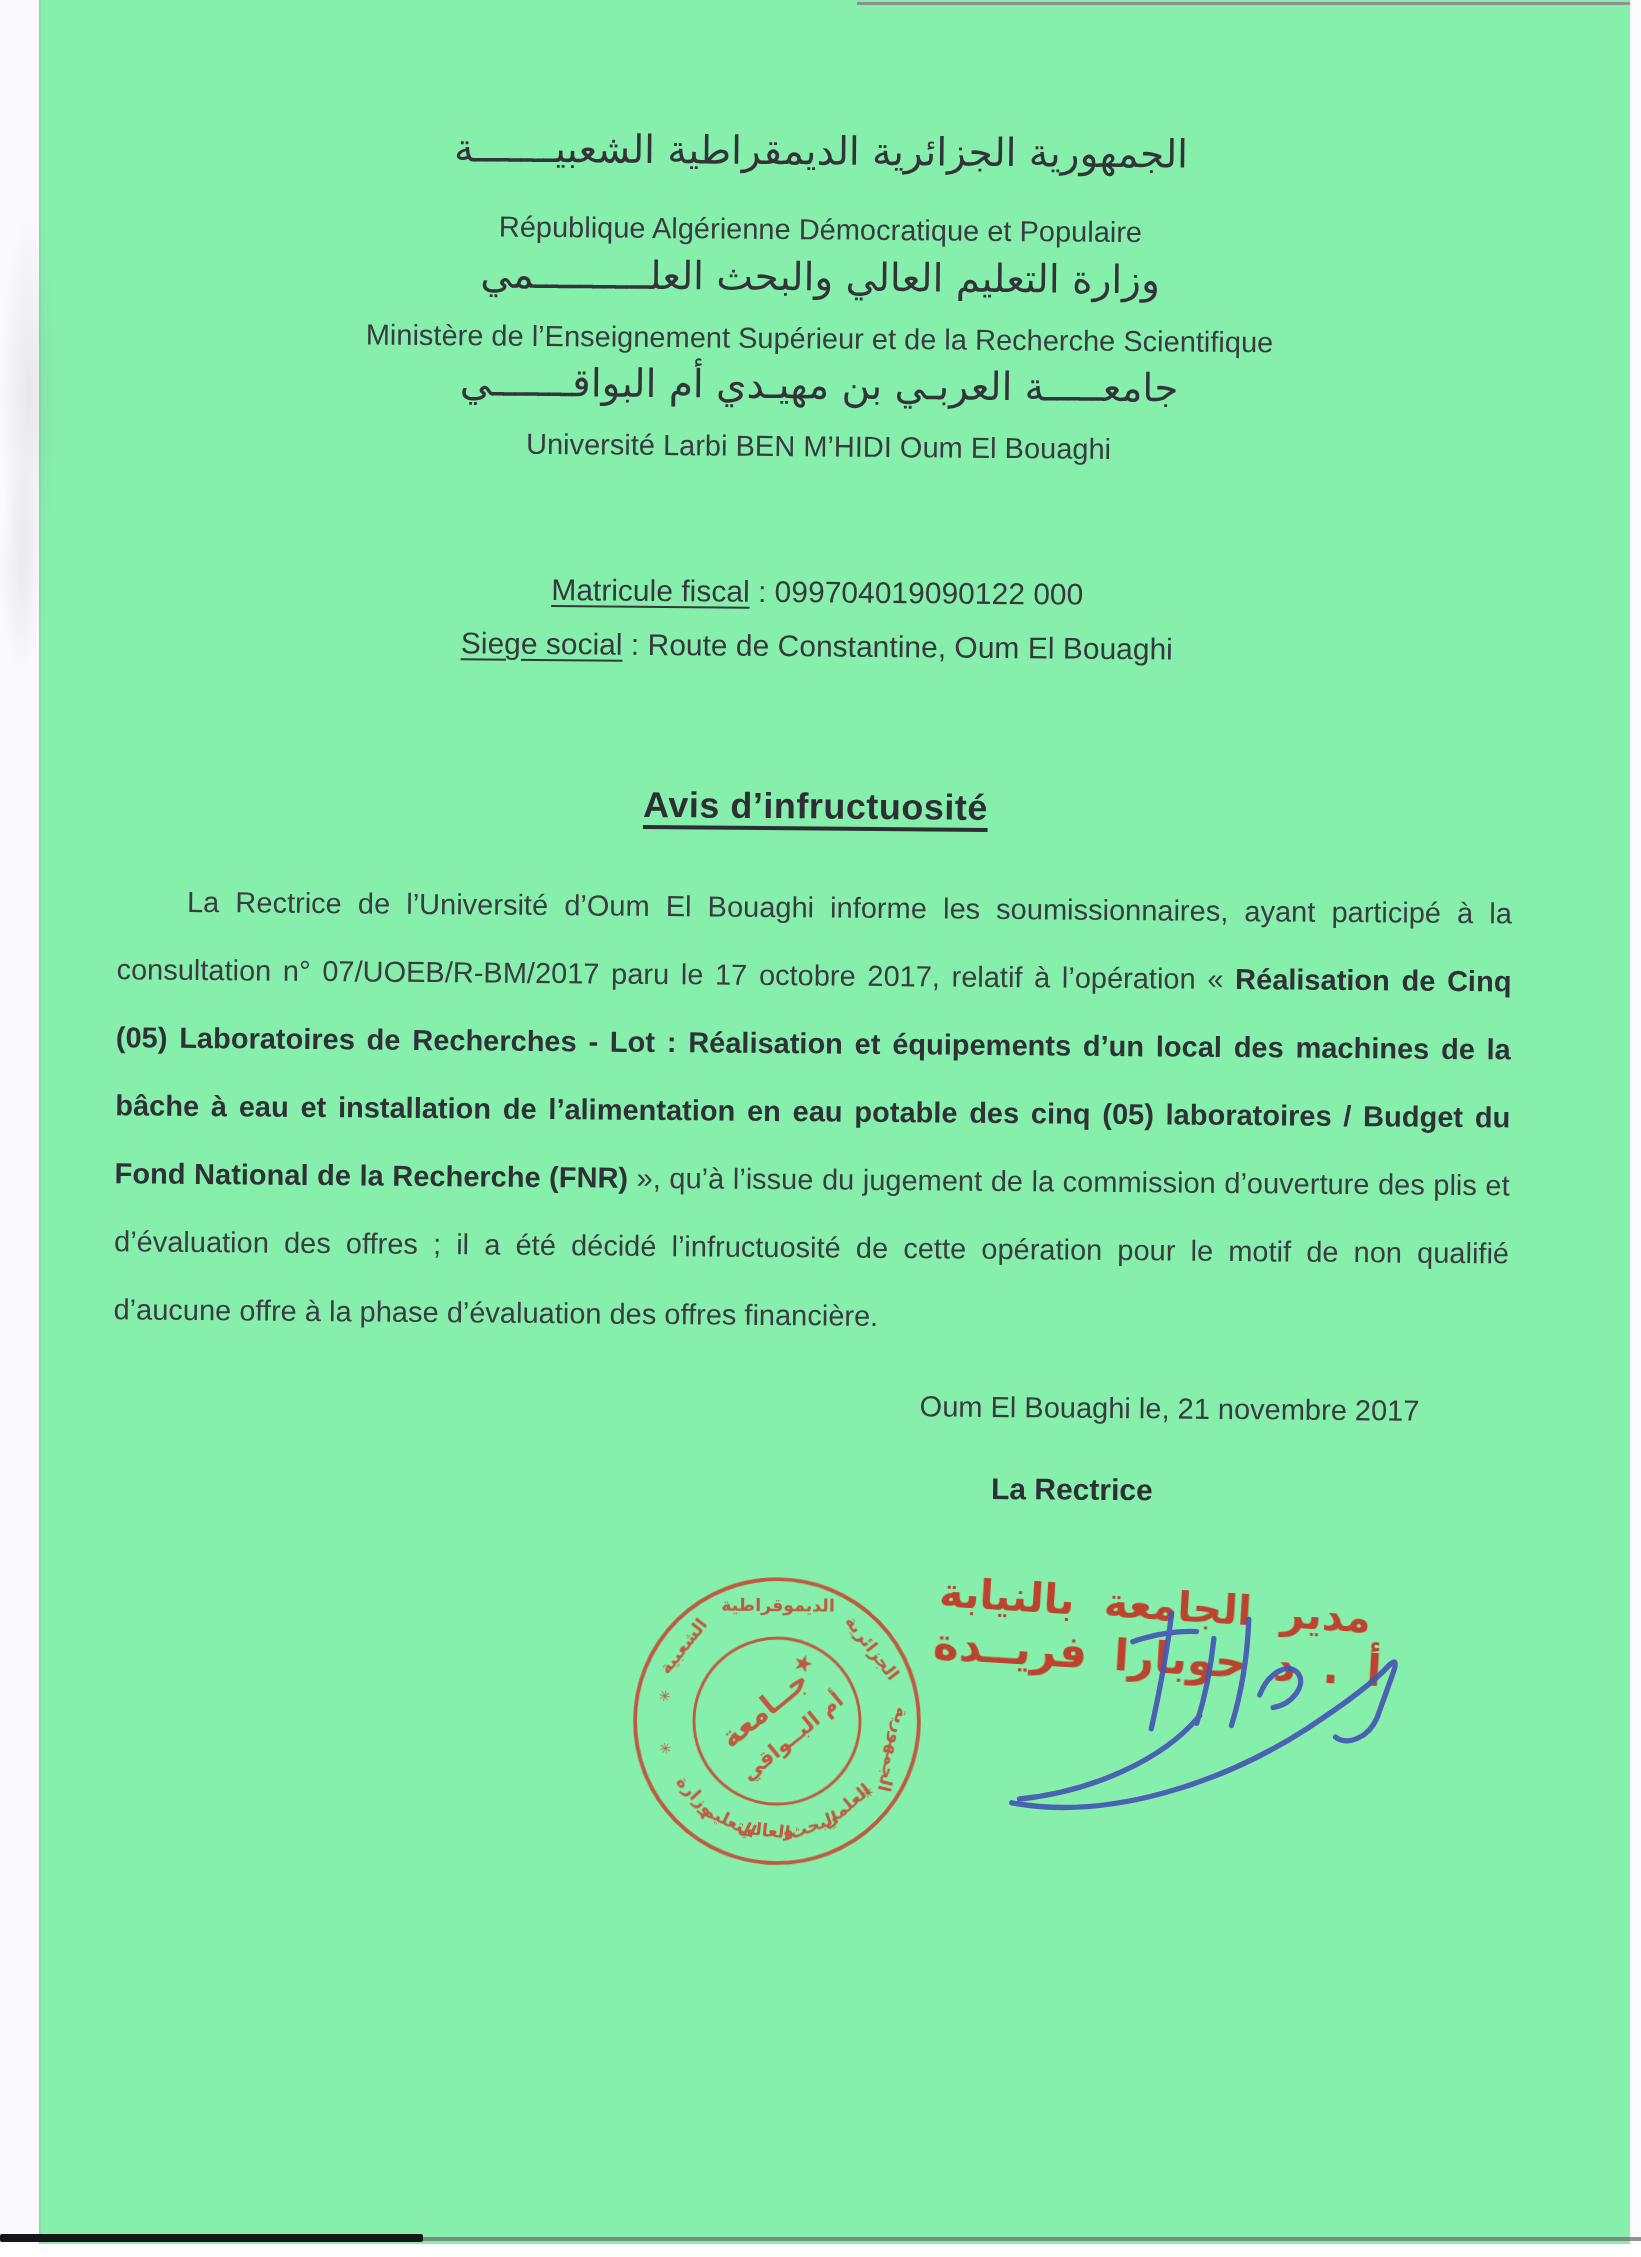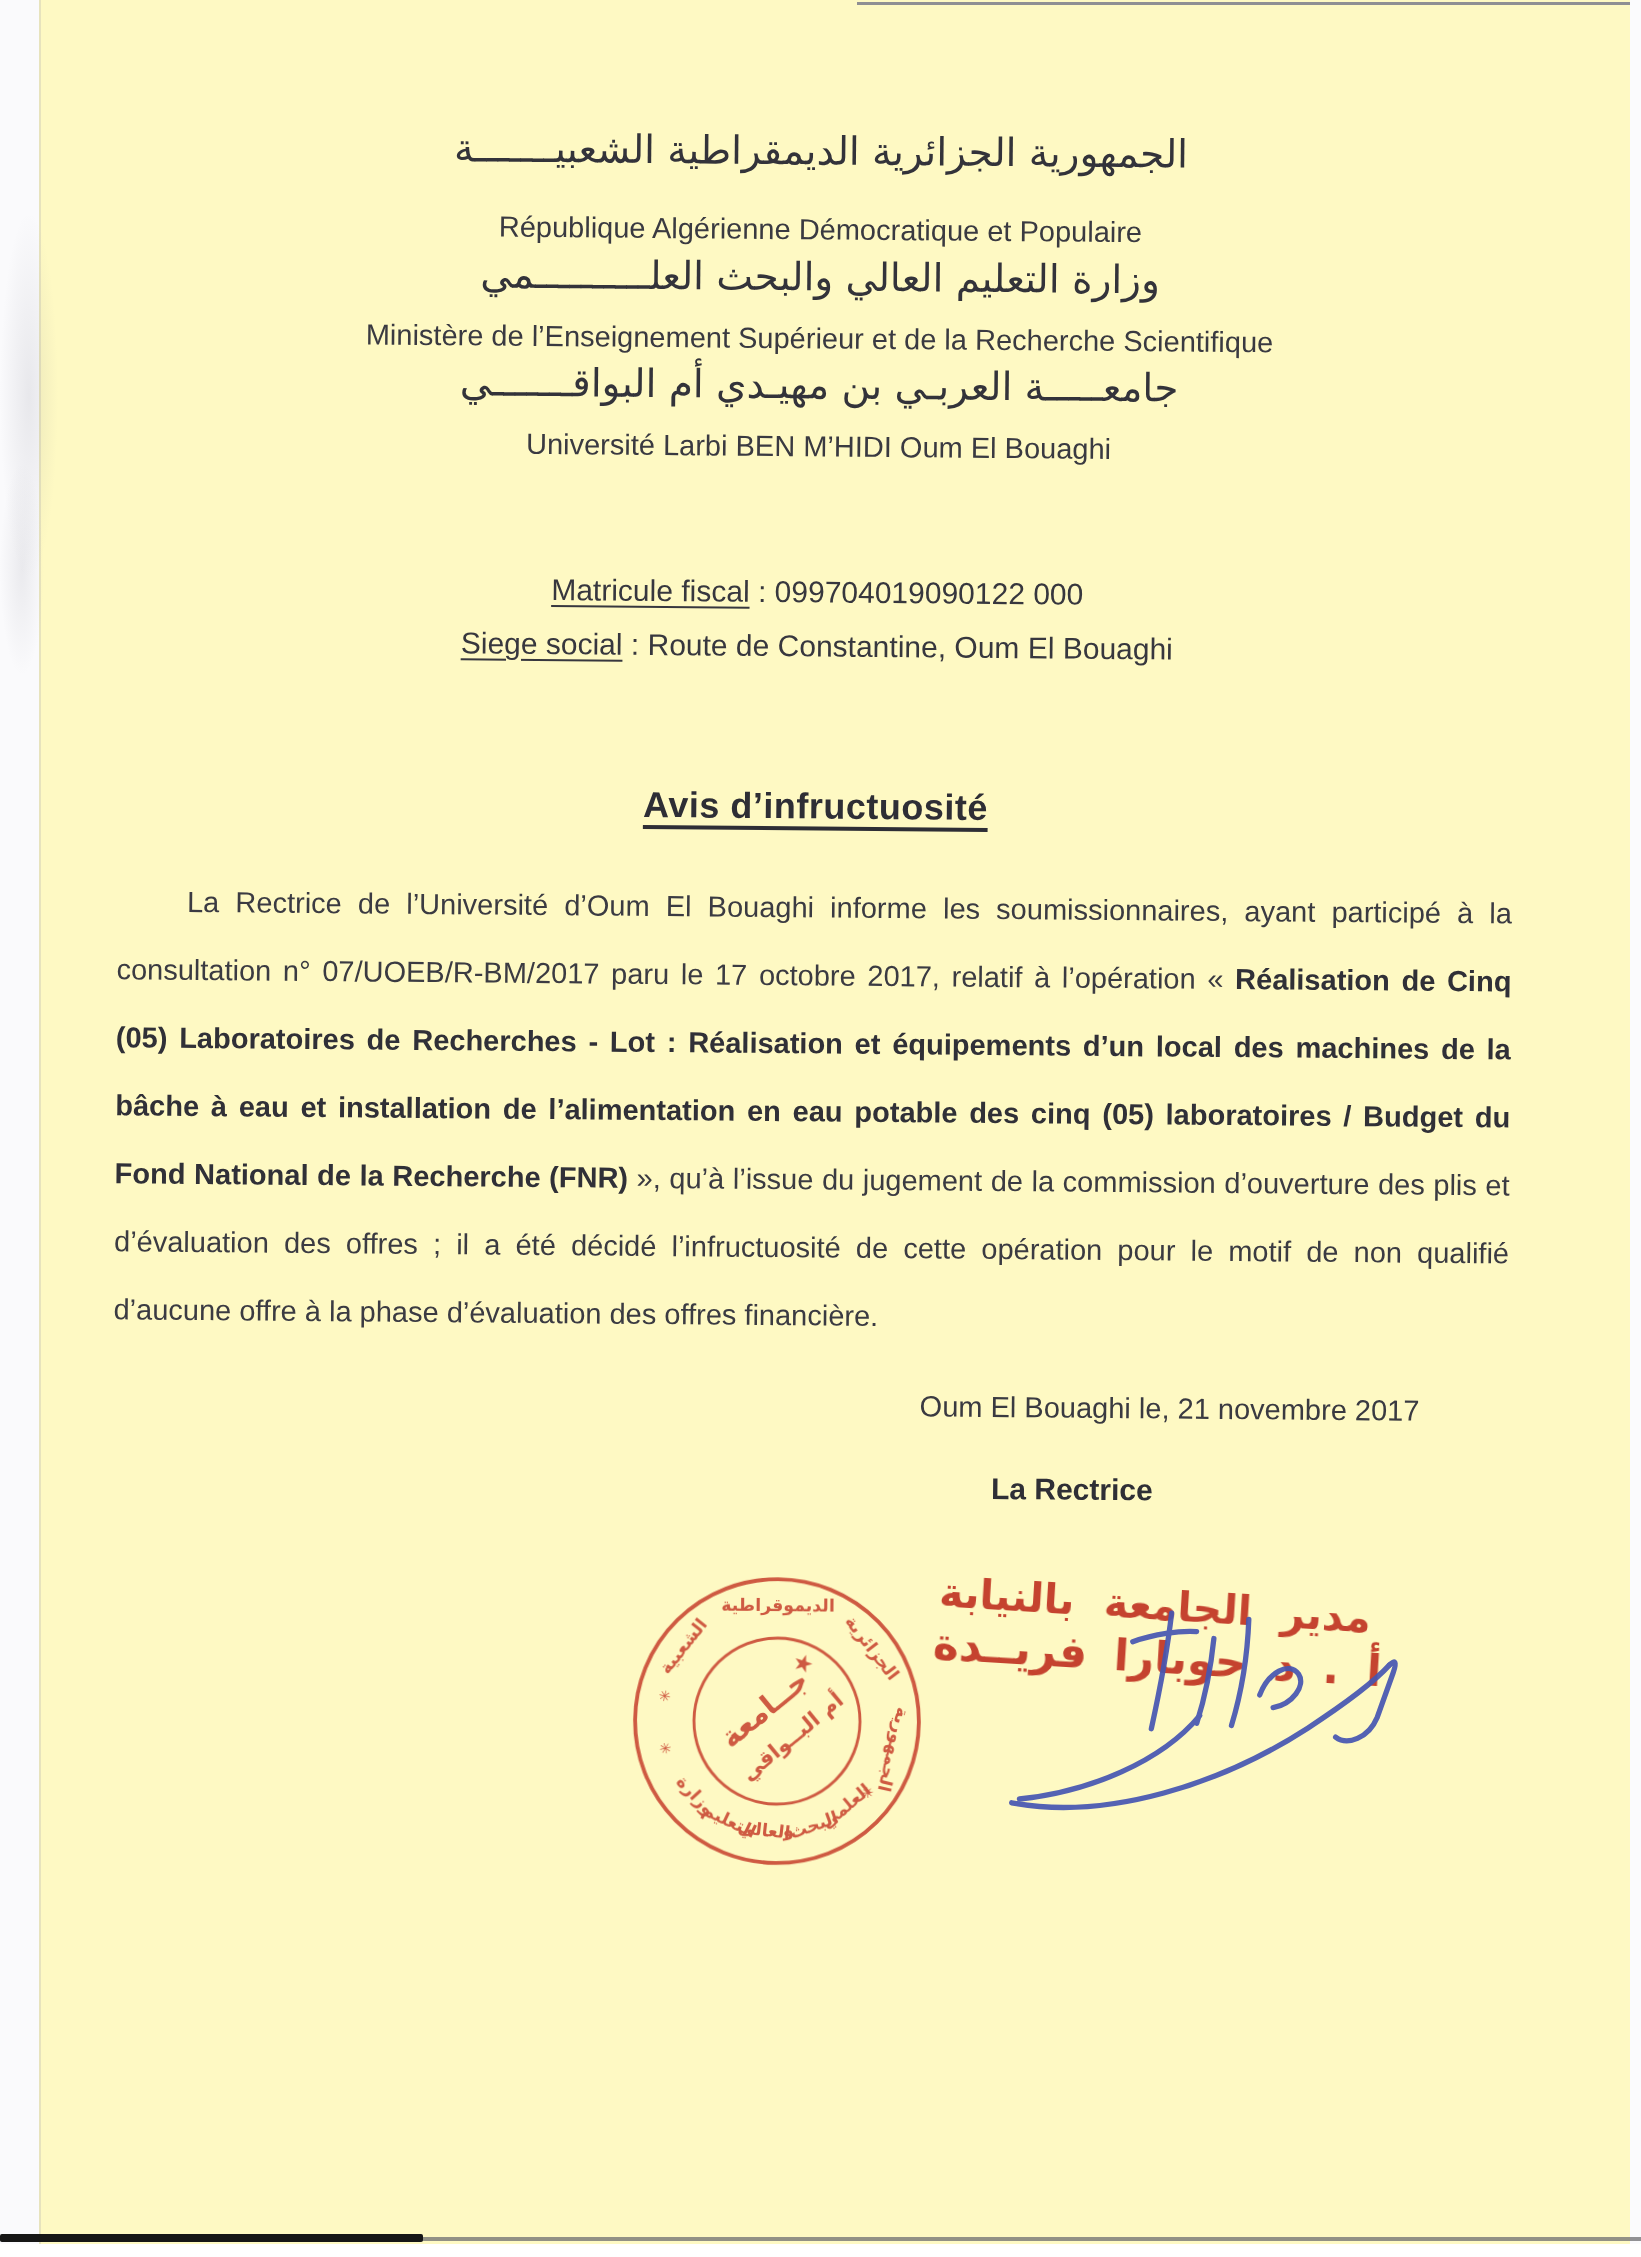--- a/index.html
+++ b/index.html
@@ -1,18 +1,18 @@
 <!DOCTYPE html>
 <html><head>
 <meta charset="utf-8">
 <style>
   html,body{margin:0;padding:0;background:#e9e9ee;}
   .paper{
     position:relative;width:1641px;height:2257px;margin:0 auto;
-    background:#fef9c3;overflow:hidden;
+    background:#86efac;overflow:hidden;
     font-family:"Liberation Sans","DejaVu Sans",sans-serif;
     color:#3a3a41;
   }
   .tilt{position:absolute;left:0;top:0;width:1641px;height:2257px;
     transform:rotate(0.5deg);transform-origin:40% 10%;}
   .abs{position:absolute;}
   .ctr{width:1641px;text-align:center;}
   .ar{font-family:"DejaVu Sans","Liberation Sans",sans-serif;direction:rtl;}
   .hdr-ar{font-size:39px;color:#33333a;}
   .hdr-fr{font-size:29px;color:#3a3a41;}

